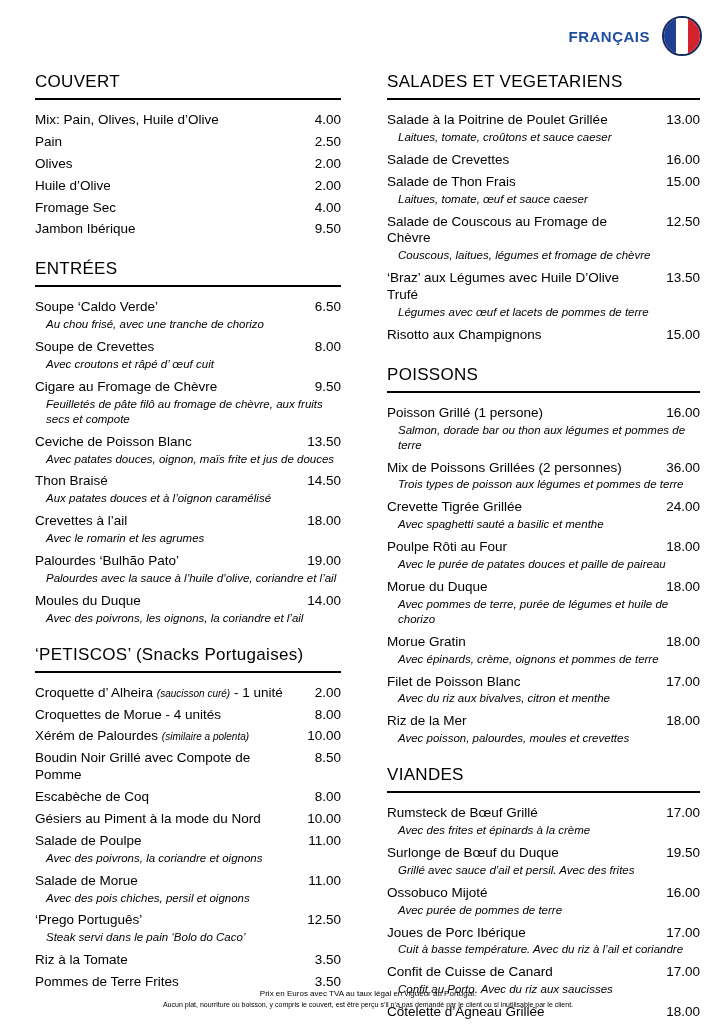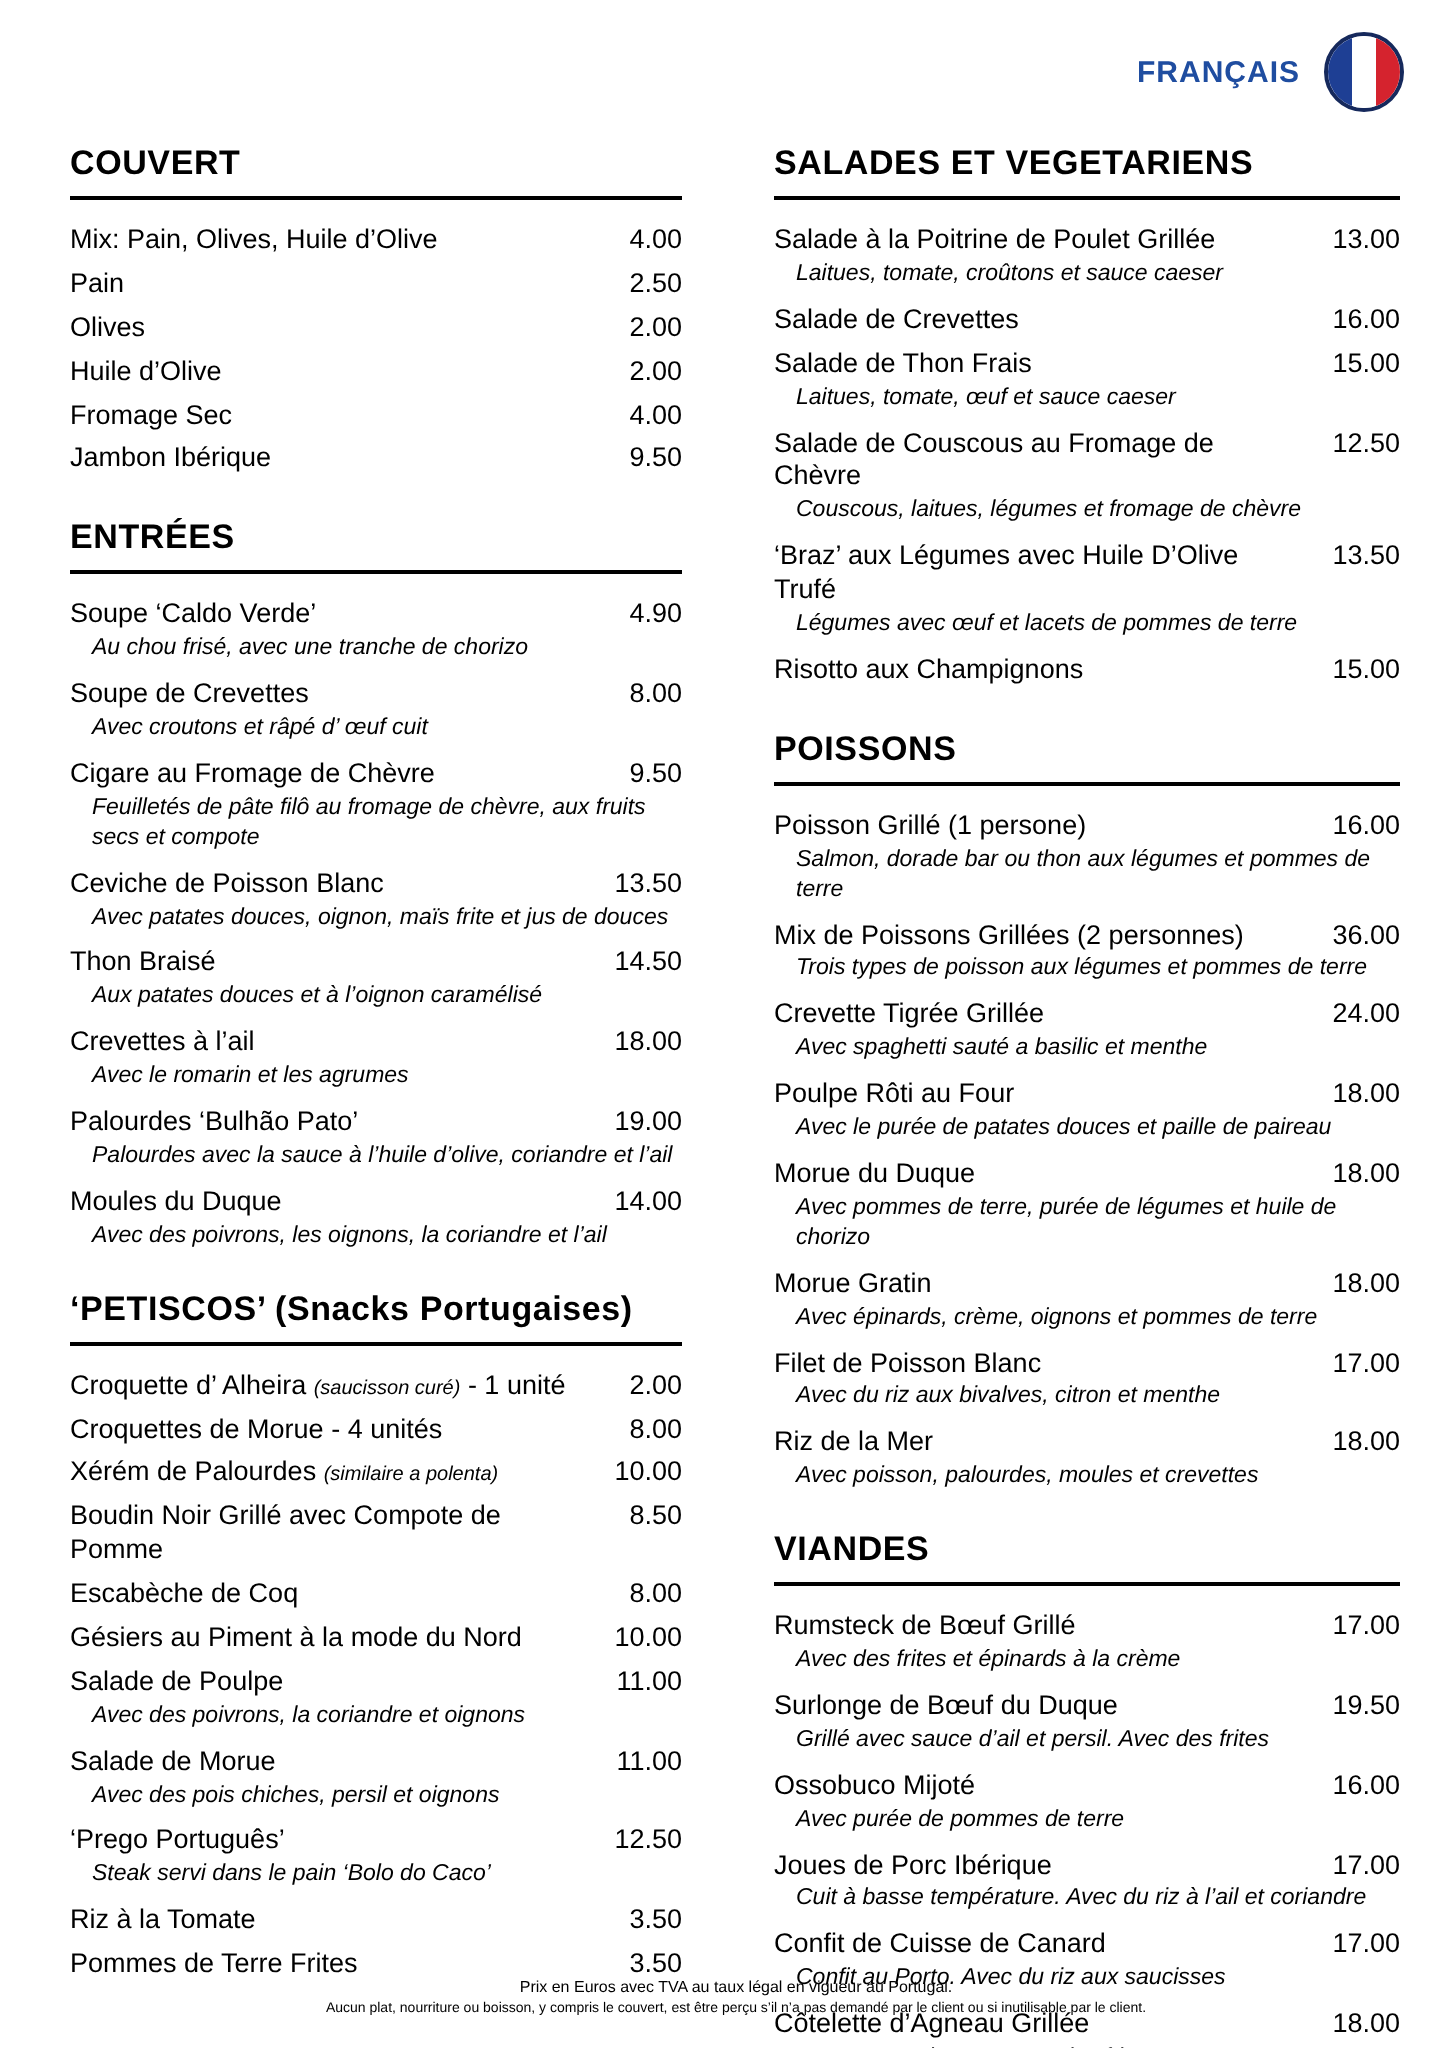--- a/index.html
+++ b/index.html
@@ -53,21 +53,21 @@
     gap: 46px;
   }
   .col { flex: 1 1 0; min-width: 0; }
   .col-left { flex: 0 0 306px; }
 
   .menu-section + .menu-section { margin-top: 19px; }
   .section-title {
     margin: 0 0 9px 0;
     padding: 0 0 6px 0;
     font-size: 17px;
-    font-weight: bold;
+    font-weight: normal;
     letter-spacing: 0.3px;
     border-bottom: 2px solid #000;
   }
   .menu-item { margin: 0; }
   .item-row {
     display: flex;
     justify-content: space-between;
     align-items: baseline;
     gap: 26px;
     padding: 3px 0 2px 0;
@@ -149,21 +149,21 @@
               <span class="item-name">Jambon Ibérique</span>
               <span class="item-price">9.50</span>
             </div>
           </div>
         </section>
         <section class="menu-section">
           <h2 class="section-title">ENTRÉES</h2>
           <div class="menu-item">
             <div class="item-row">
               <span class="item-name">Soupe ‘Caldo Verde’</span>
-              <span class="item-price">4.90</span>
+              <span class="item-price">6.50</span>
             </div>
             <div class="item-desc">Au chou frisé, avec une tranche de chorizo</div>
           </div>
           <div class="menu-item">
             <div class="item-row">
               <span class="item-name">Soupe de Crevettes</span>
               <span class="item-price">8.00</span>
             </div>
             <div class="item-desc">Avec croutons et râpé d’ œuf cuit</div>
           </div>

